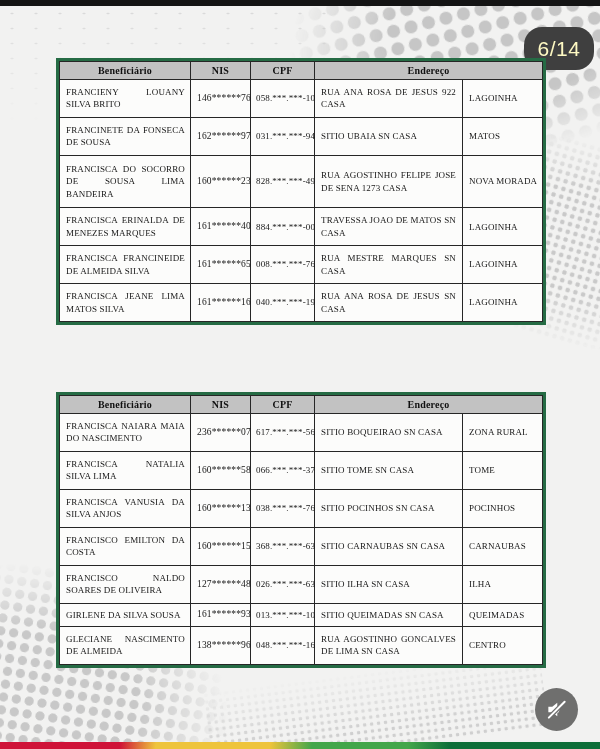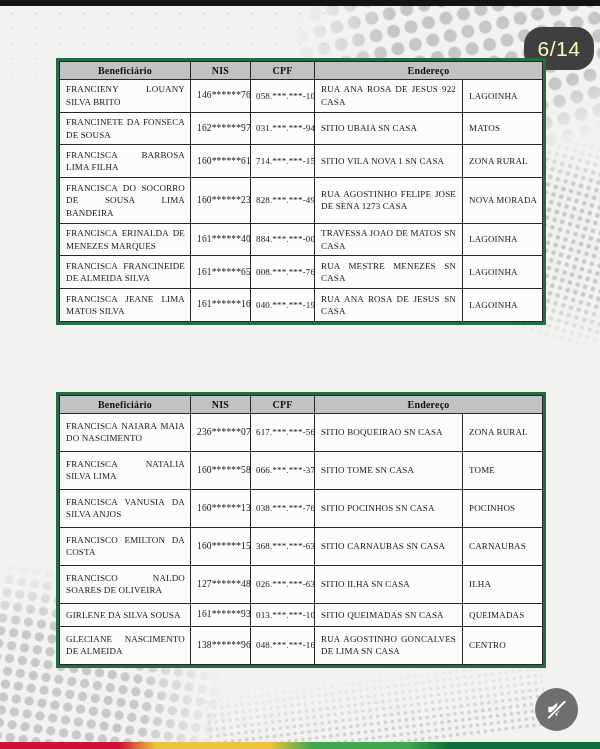--- a/index.html
+++ b/index.html
@@ -110,45 +110,38 @@
       <td class="c-dist">LAGOINHA</td>
     </tr>
     <tr>
       <td class="c-name">FRANCINETE DA FONSECA DE SOUSA</td>
       <td class="c-nis">162******97</td>
       <td class="c-cpf">031.***.***-94</td>
       <td class="c-addr">SITIO UBAIA SN CASA</td>
       <td class="c-dist">MATOS</td>
     </tr>
     <tr>
-      <td class="c-name">FRANCISCA BARBOSA LIMA FILHA</td>
-      <td class="c-nis">160******61</td>
-      <td class="c-cpf">714.***.***-15</td>
-      <td class="c-addr">SITIO VILA NOVA 1 SN CASA</td>
-      <td class="c-dist">ZONA RURAL</td>
-    </tr>
-    <tr>
       <td class="c-name">FRANCISCA DO SOCORRO DE SOUSA LIMA BANDEIRA</td>
       <td class="c-nis">160******23</td>
       <td class="c-cpf">828.***.***-49</td>
       <td class="c-addr">RUA AGOSTINHO FELIPE JOSE DE SENA 1273 CASA</td>
       <td class="c-dist">NOVA MORADA</td>
     </tr>
     <tr>
       <td class="c-name">FRANCISCA ERINALDA DE MENEZES MARQUES</td>
       <td class="c-nis">161******40</td>
       <td class="c-cpf">884.***.***-00</td>
       <td class="c-addr">TRAVESSA JOAO DE MATOS SN CASA</td>
       <td class="c-dist">LAGOINHA</td>
     </tr>
     <tr>
       <td class="c-name">FRANCISCA FRANCINEIDE DE ALMEIDA SILVA</td>
       <td class="c-nis">161******65</td>
       <td class="c-cpf">008.***.***-76</td>
-      <td class="c-addr">RUA MESTRE MENEZES SN CASA</td>
+      <td class="c-addr">RUA MESTRE MARQUES SN CASA</td>
       <td class="c-dist">LAGOINHA</td>
     </tr>
     <tr>
       <td class="c-name">FRANCISCA JEANE LIMA MATOS SILVA</td>
       <td class="c-nis">161******16</td>
       <td class="c-cpf">040.***.***-19</td>
       <td class="c-addr">RUA ANA ROSA DE JESUS SN CASA</td>
       <td class="c-dist">LAGOINHA</td>
     </tr>
   </tbody>

